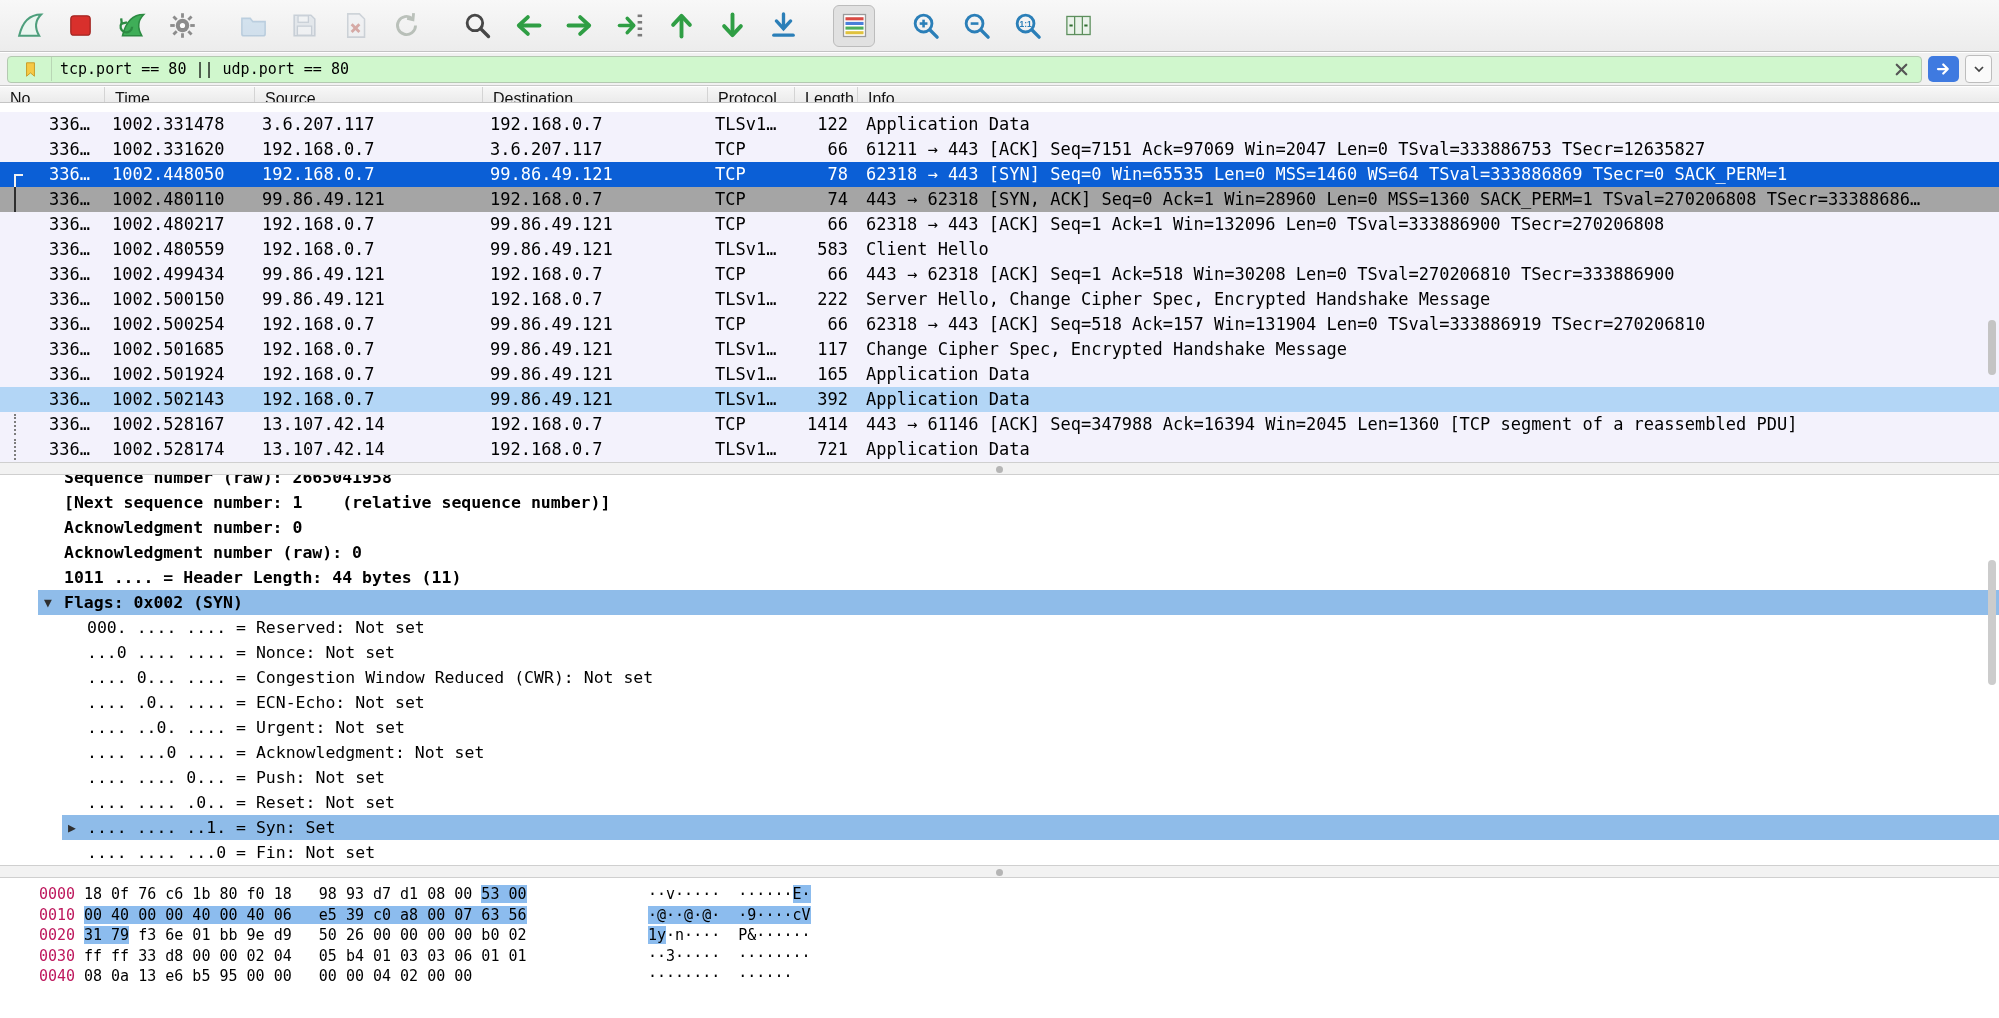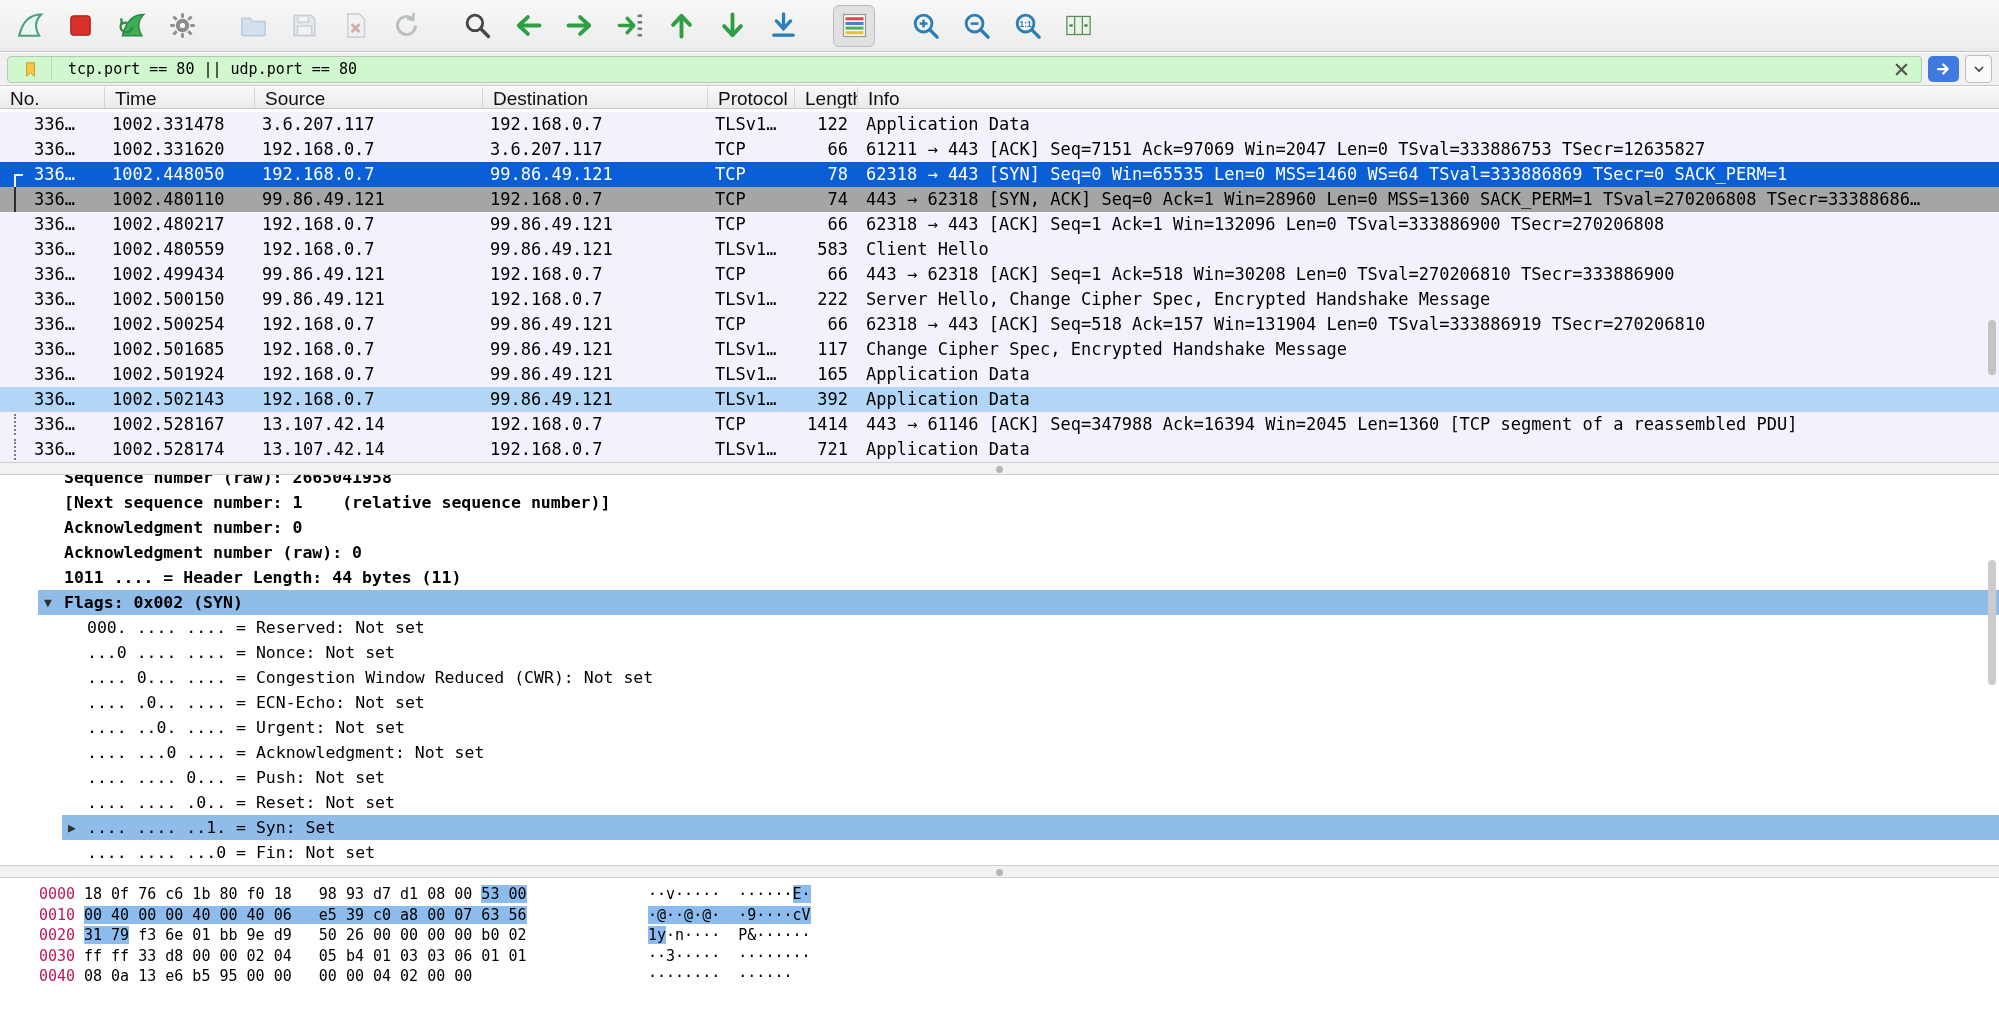--- a/index.html
+++ b/index.html
@@ -21,43 +21,43 @@
   
   .filterbar{position:absolute;top:53px;left:0;right:0;height:33px;background:#f1f1f1;
     border-bottom:1px solid #c9c9c9;display:flex;align-items:center;padding:0 7px;
     box-sizing:border-box;gap:6px;}
   .filter-field{flex:1;height:27px;background:var(--filter-bg,#d0f7cd);
     border:1px solid #b4c9b1;border-radius:4px;display:flex;align-items:center;
     padding:0 8px;gap:8px;box-sizing:border-box;}
   .fbtn{width:24px;height:24px;display:flex;align-items:center;justify-content:center;flex:0 0 auto;}
   .fbtn svg{width:19px;height:19px;display:block;}
   .fbtn.bm{border-right:1px solid #b9d6b5;padding-right:7px;width:28px;}
-  .filter-text{font-family:"DejaVu Sans Mono",monospace;font-size:15px;color:#000;white-space:pre;margin-left:8px;}
+  .filter-text{font-family:"DejaVu Sans Mono",monospace;font-size:15px;color:#000;white-space:pre;}
   .clear-btn{margin-left:auto;}
   .apply-btn{width:31px;height:26px;background:var(--accent-apply,#3f7ae0);border-radius:5px;
     display:flex;align-items:center;justify-content:center;flex:0 0 auto;}
   .apply-btn svg{width:18px;height:18px;}
   .dd-btn{width:25px;height:26px;background:#fafafa;border:1px solid #bdbdbd;border-radius:4px;
     display:flex;align-items:center;justify-content:center;flex:0 0 auto;}
   .dd-btn svg{width:16px;height:16px;}
 
   
-  .pl-header{position:absolute;top:87px;left:0;right:0;height:22px;
+  .pl-header{position:absolute;top:87px;left:0;right:0;height:16px;
     background:linear-gradient(#f7f7f7,#ebebeb);border-bottom:1px solid #c4c4c4;
     display:grid;grid-template-columns:105px 150px 228px 225px 87px 63px 1fr;
-    font-size:19px;color:#111;box-sizing:border-box;}
+    font-size:16px;color:#111;box-sizing:border-box;}
   .hcell{line-height:24px;padding-left:10px;border-right:1px solid #d4d4d4;
     overflow:hidden;white-space:nowrap;}
   .hcell:last-child{border-right:none;}
   .plist{position:absolute;top:112px;left:0;right:0;height:350px;overflow:hidden;
     background:#fff;font-family:"DejaVu Sans Mono",monospace;font-size:17px;}
   .prow{display:grid;grid-template-columns:105px 150px 228px 225px 87px 63px 1fr;
     height:25px;line-height:25px;background:var(--row-base,#f3f2fc);color:#000;}
   .pcell{overflow:hidden;white-space:pre;}
-  .c-no{padding-left:34px;position:relative;}
+  .c-no{padding-left:34px;position:relative;text-align:center;}
   .c-time,.c-src,.c-dst,.c-proto{padding-left:7px;}
   .c-len{text-align:right;padding-right:10px;}
   .c-info{padding-left:8px;}
   .v-selected{background:var(--row-selected,#0b5fd6);color:#fff;}
   .v-gray{background:var(--row-gray,#a5a5a5);}
   .v-blue{background:var(--row-blue,#b3d6f6);}
   .mk{position:absolute;left:14px;width:9px;box-sizing:border-box;}
   .mk-bracket-start{top:12px;height:13px;border-top:2px solid #2e2e2e;border-left:2px solid #2e2e2e;}
   .v-selected .mk-bracket-start{border-color:#f2f2f2;}
   .mk-bracket-end{top:0;height:25px;border-left:2px solid #2e2e2e;}

